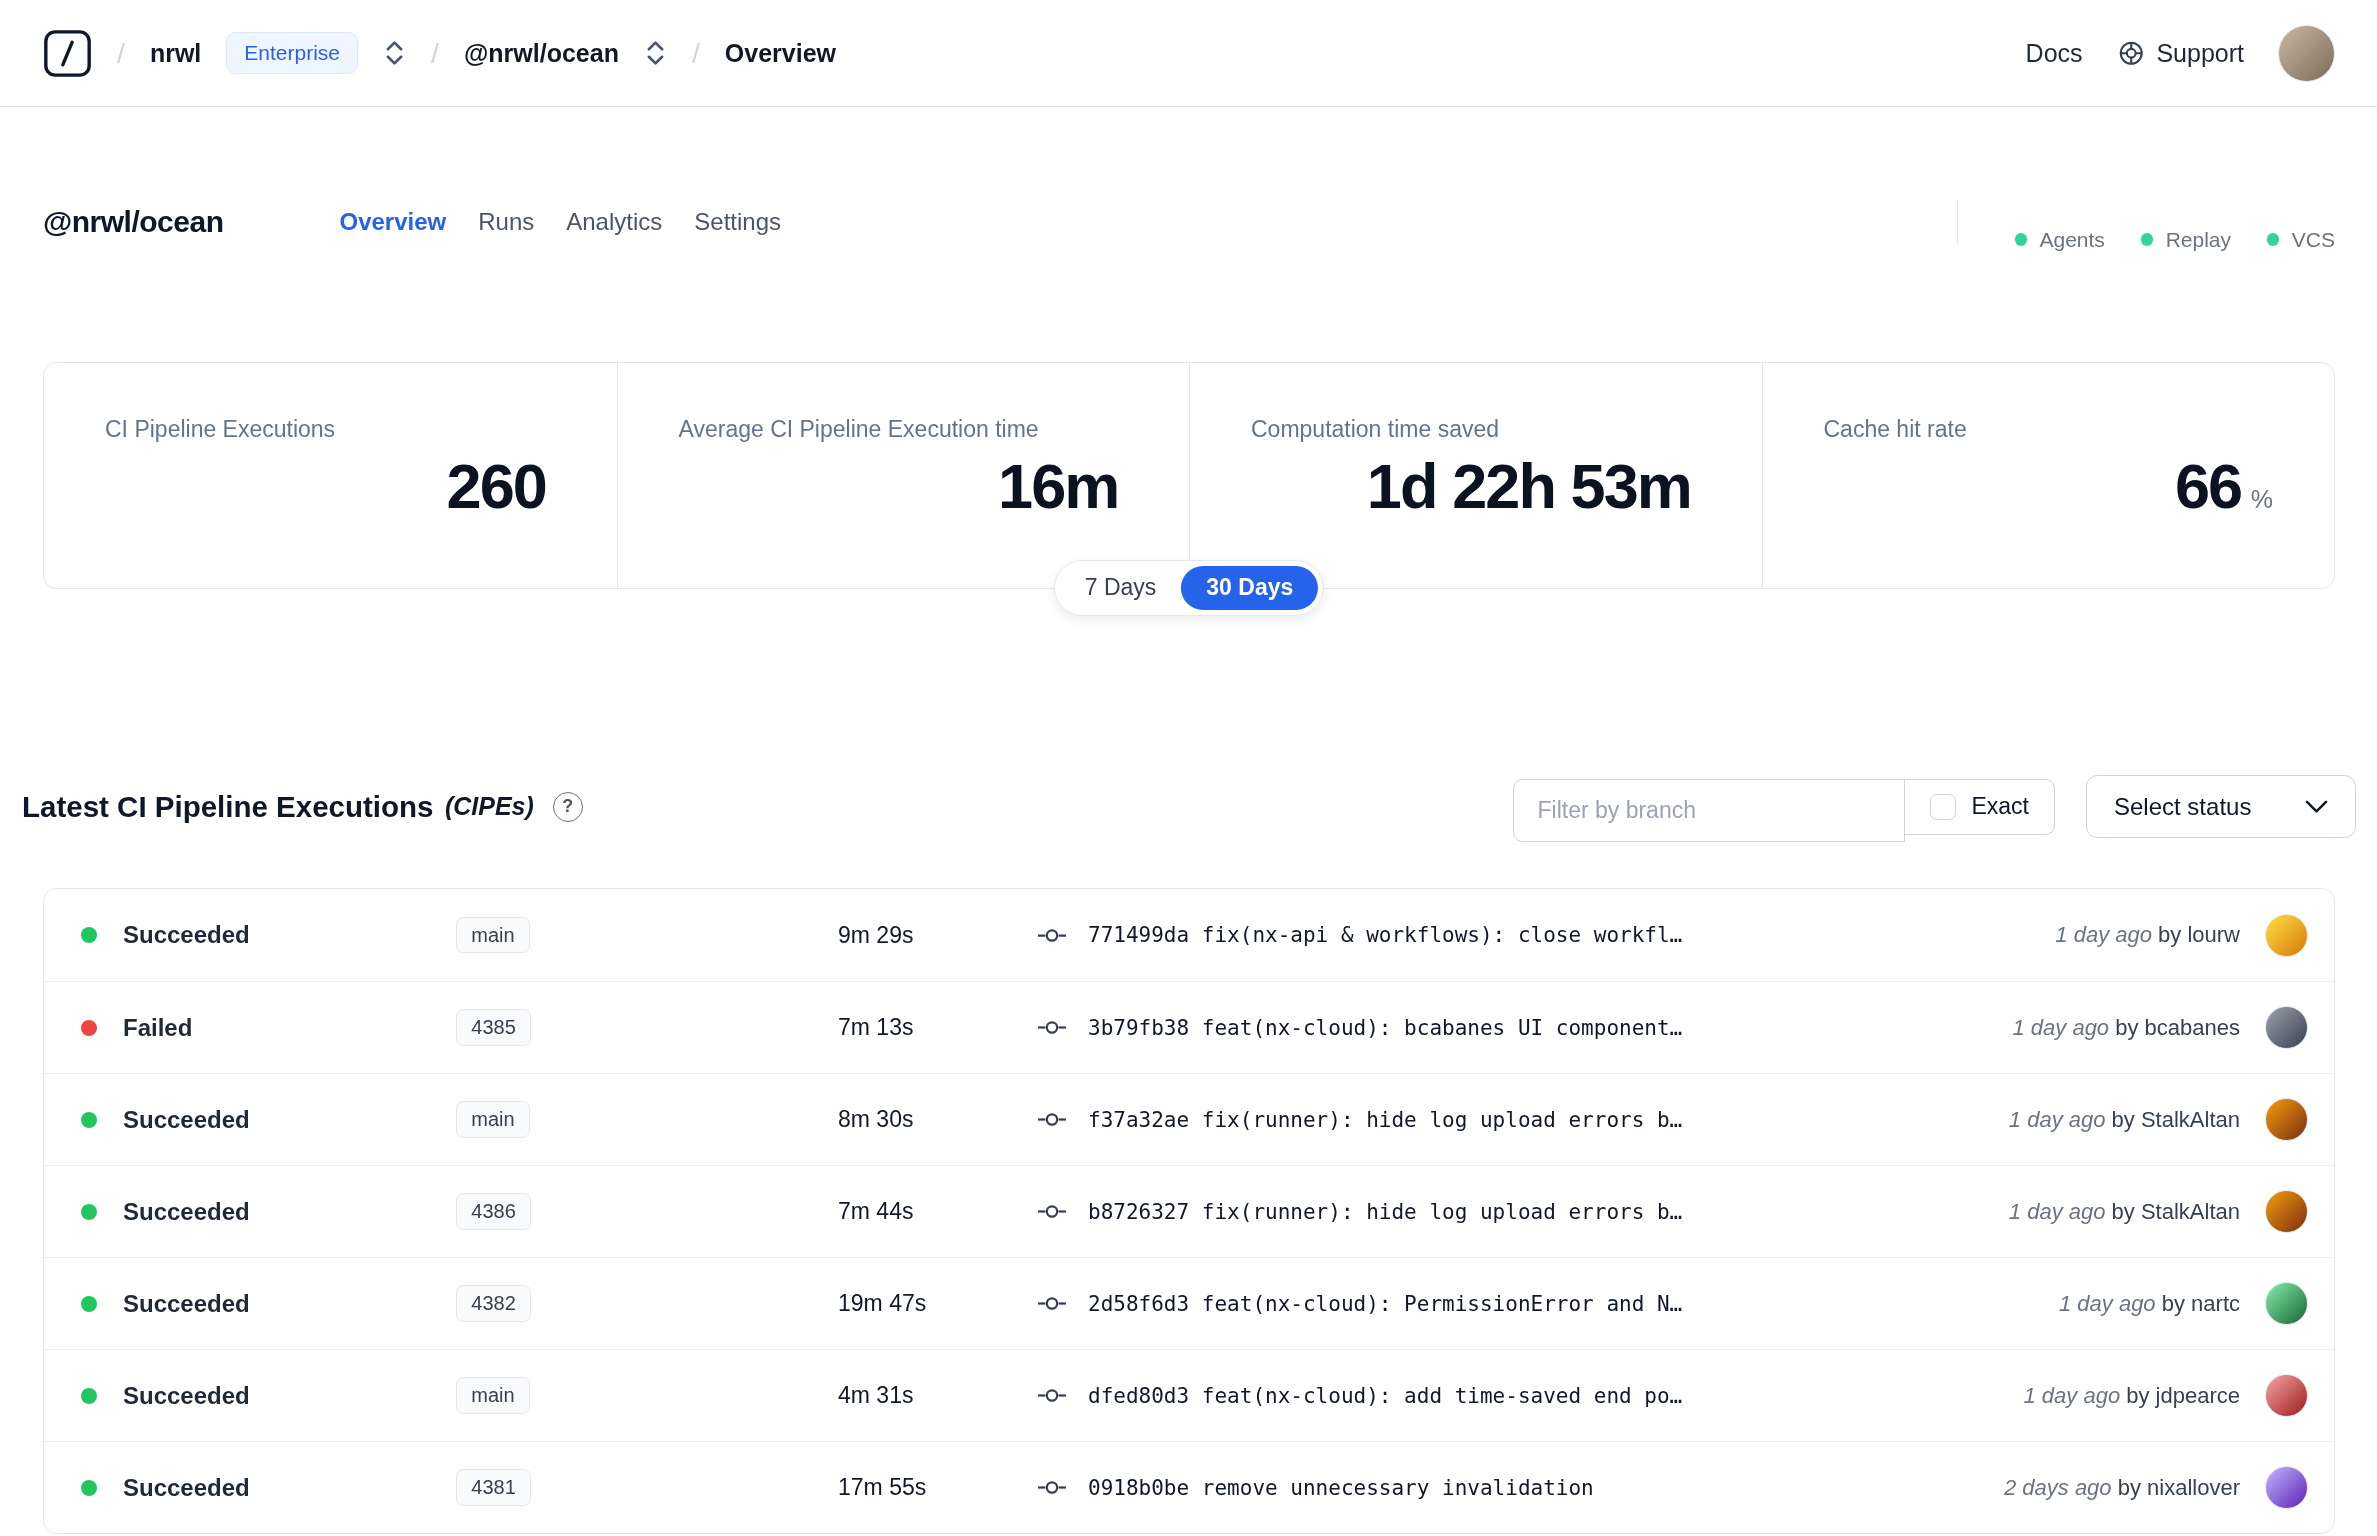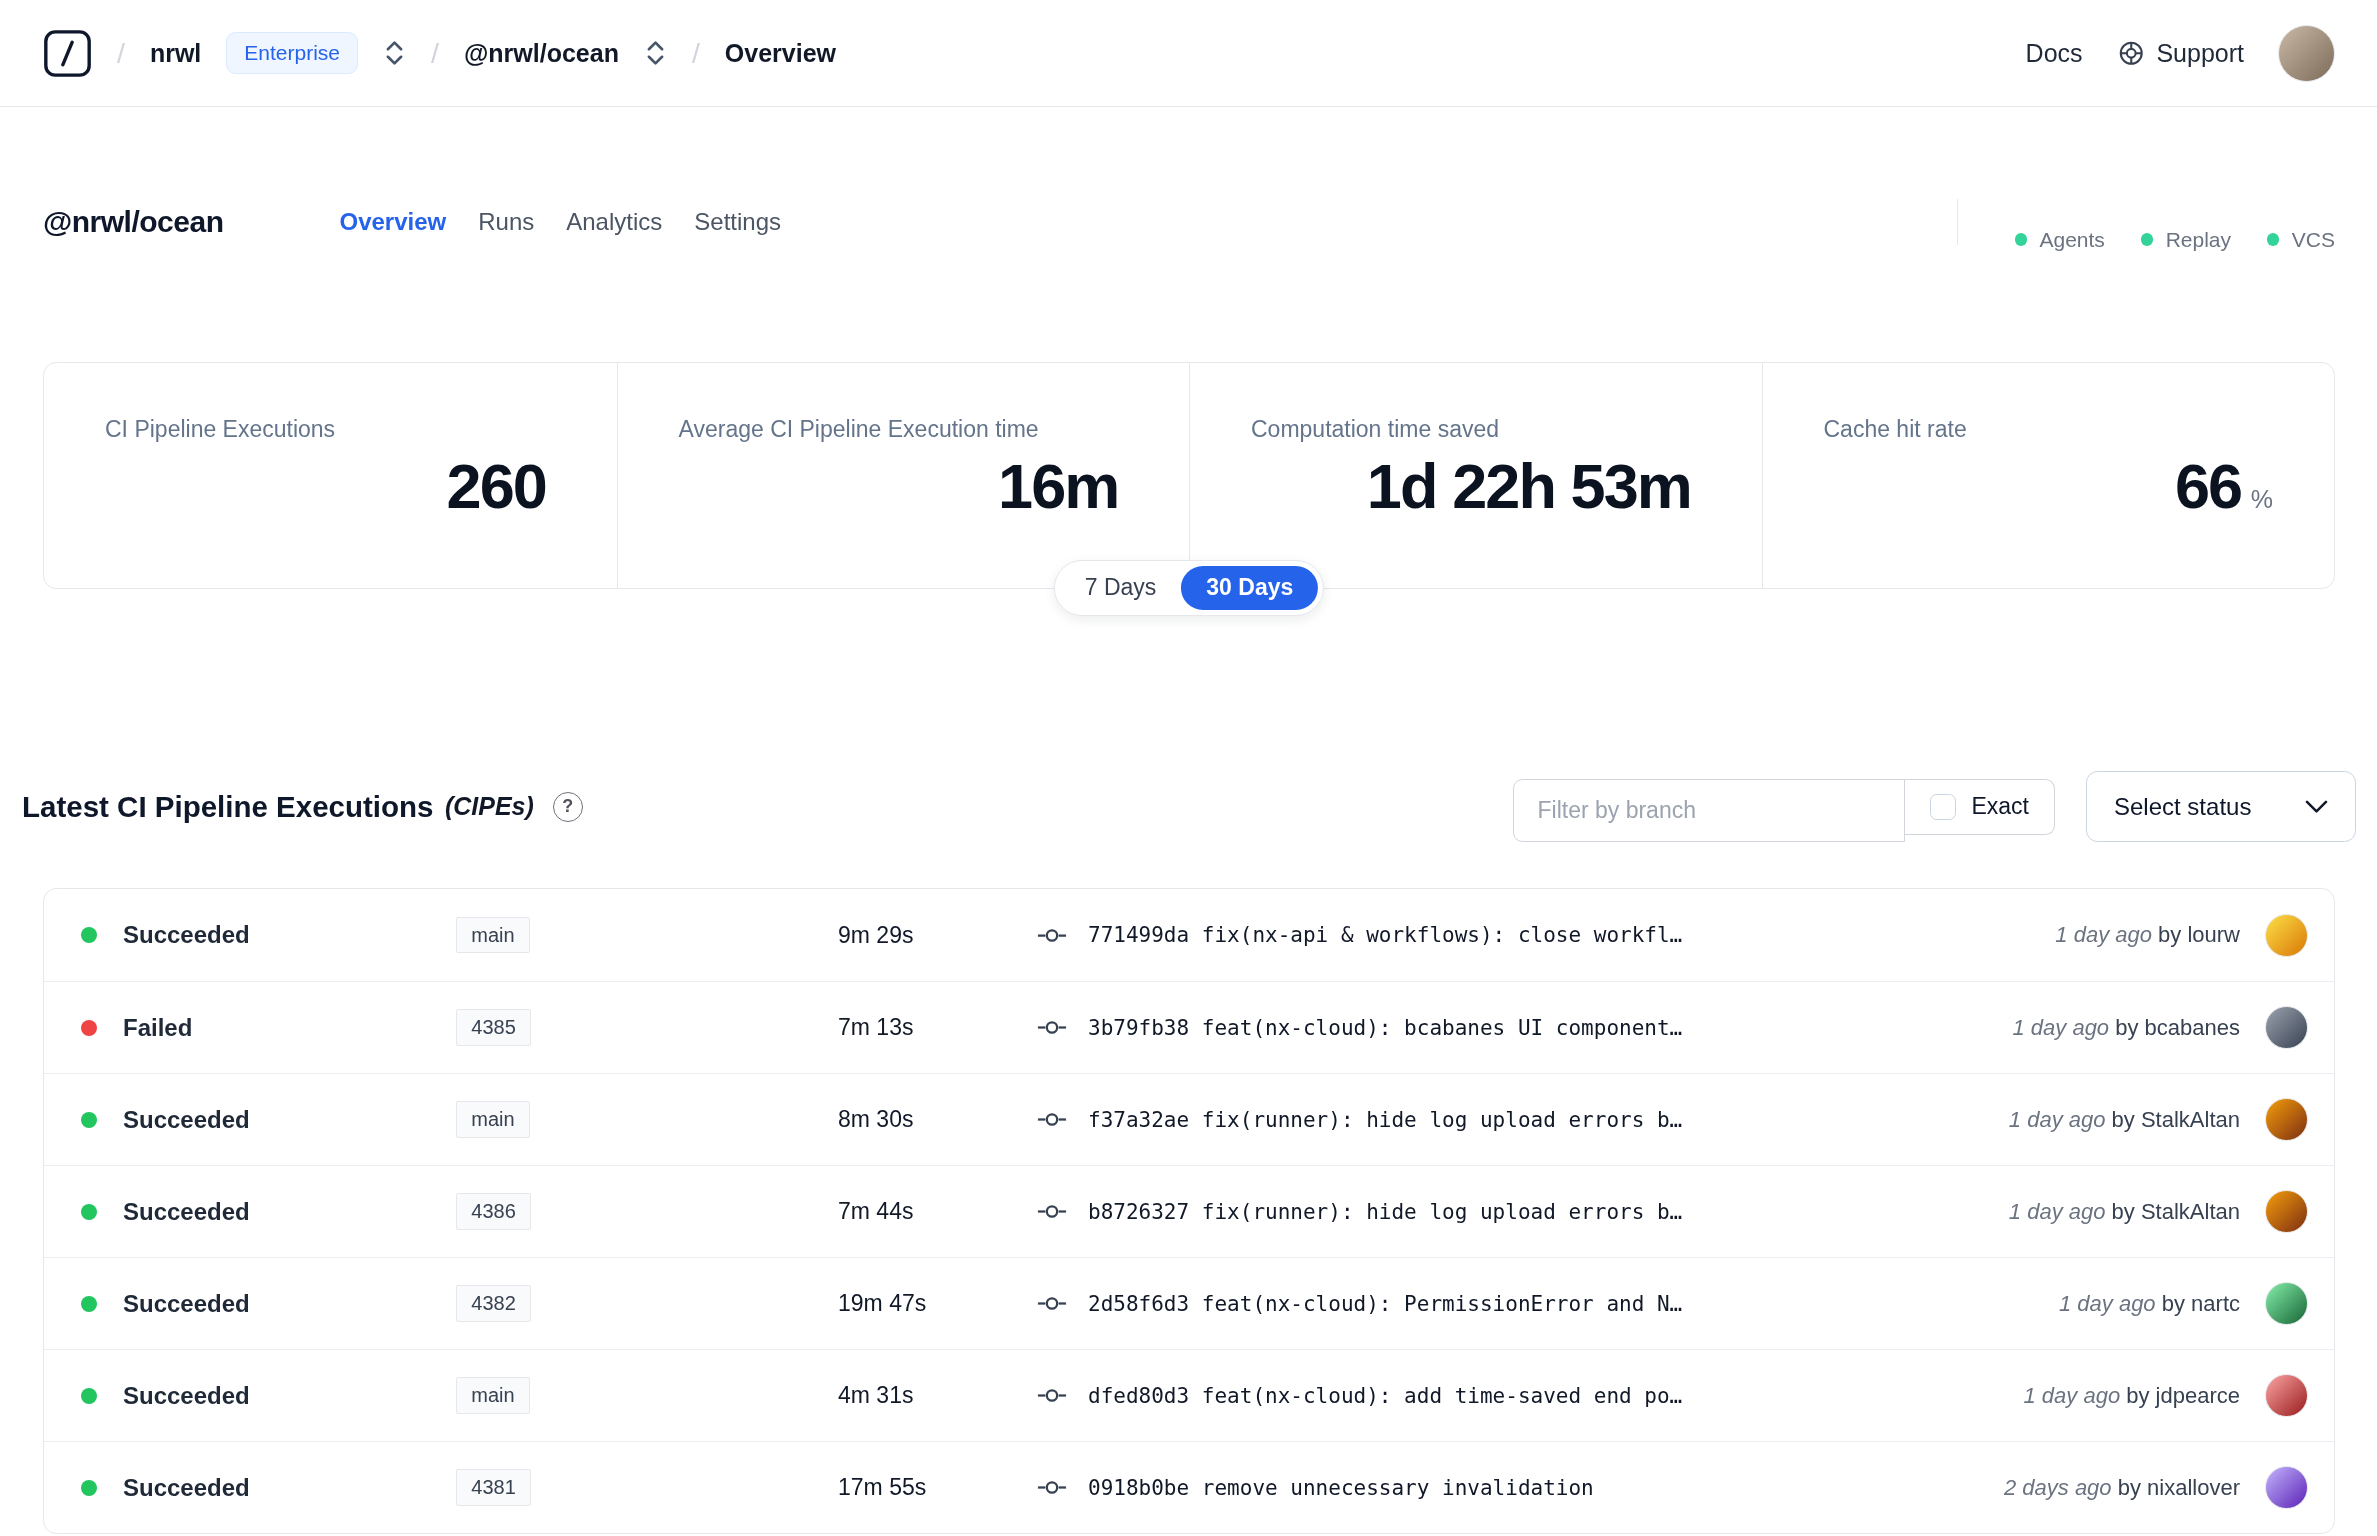--- a/index.html
+++ b/index.html
@@ -52,31 +52,31 @@
   .cipes-title { font-size:29.5px; font-weight:700; color:#0f172a; white-space:nowrap; }
   .cipes-suffix { font-size:25px; font-style:italic; font-weight:600; margin-left:11.4px; color:#111827; }
   .help-icon { width:30px; height:30px; border:1.9px solid #71717a; border-radius:50%; color:#52525b; display:flex; align-items:center; justify-content:center; font-size:18px; font-weight:700; margin-left:19px; flex:none; }
   .controls { margin-left:auto; display:flex; align-items:center; gap:31px; }
   .filter-group { display:flex; height:56px; }
   .filter-input { width:392px; height:63px; border:1px solid #d1d5db; border-radius:9.5px 0 0 9.5px; padding:0 23px; font-size:23px; color:#111827; font-family:"Liberation Sans", sans-serif; outline:none; background:#fff; }
   .filter-input::placeholder { color:#9ca3af; }
   .exact-box { display:flex; align-items:center; gap:15px; padding:0 25px; border:1px solid #d1d5db; border-left:none; border-radius:0 9.5px 9.5px 0; background:#fff; }
   .checkbox { width:26px; height:26px; border:1.9px solid #cbd5e1; border-radius:6.7px; background:#fff; flex:none; }
   .exact-label { font-size:23px; color:#0f172a; }
-  .select-status { display:flex; align-items:center; justify-content:space-between; gap:38px; height:71px; padding:0 27px; border:1px solid #cbd5e1; border-radius:11.4px; background:#fff; font-size:24px; font-weight:500; color:#0f172a; min-width:270px; white-space:nowrap; }
+  .select-status { display:flex; align-items:center; justify-content:space-between; gap:38px; height:63px; padding:0 27px; border:1px solid #cbd5e1; border-radius:11.4px; background:#fff; font-size:24px; font-weight:500; color:#0f172a; min-width:270px; white-space:nowrap; }
 
   
   .cipe-table { margin:50px 43px 0; border:1px solid #e5e7eb; border-radius:13.3px; overflow:hidden; background:#fff; }
   .row { height:92px; display:flex; align-items:center; padding-left:37px; }
   .row + .row { border-top:1px solid #eceef1; }
   .cell-status { width:375px; display:flex; align-items:center; gap:26px; flex:none; }
   .dot { width:16px; height:16px; border-radius:50%; flex:none; }
   .status-label { font-size:24px; font-weight:600; color:#1f2937; }
   .cell-branch { width:382px; flex:none; }
-  .branch-badge { display:inline-block; background:#f9fafb; border:1px solid #e5e7eb; border-radius:2px; padding:5.7px 14.3px; font-size:20px; color:#374151; }
+  .branch-badge { display:inline-block; background:#f9fafb; border:1px solid #e5e7eb; border-radius:7px; padding:5.7px 14.3px; font-size:20px; color:#374151; }
   .cell-duration { width:199px; flex:none; font-size:23px; color:#111827; }
   .cell-commit { flex:1; min-width:0; display:flex; align-items:center; gap:21px; }
   .commit-text { font-family:"DejaVu Sans Mono", monospace; font-size:21px; color:#111827; white-space:nowrap; overflow:hidden; text-overflow:ellipsis; }
   .cell-meta { white-space:nowrap; font-size:22px; text-align:right; padding-left:28.5px; flex:none; }
   .meta-time { font-style:italic; color:#6b7280; }
   .meta-author { color:#374151; font-weight:500; }
   .row-avatar { width:43px; height:43px; border-radius:50%; margin:0 26px 0 25px; flex:none; border:1px solid #e5e7eb; }
   svg { display:block; }
 </style>
 </head>

